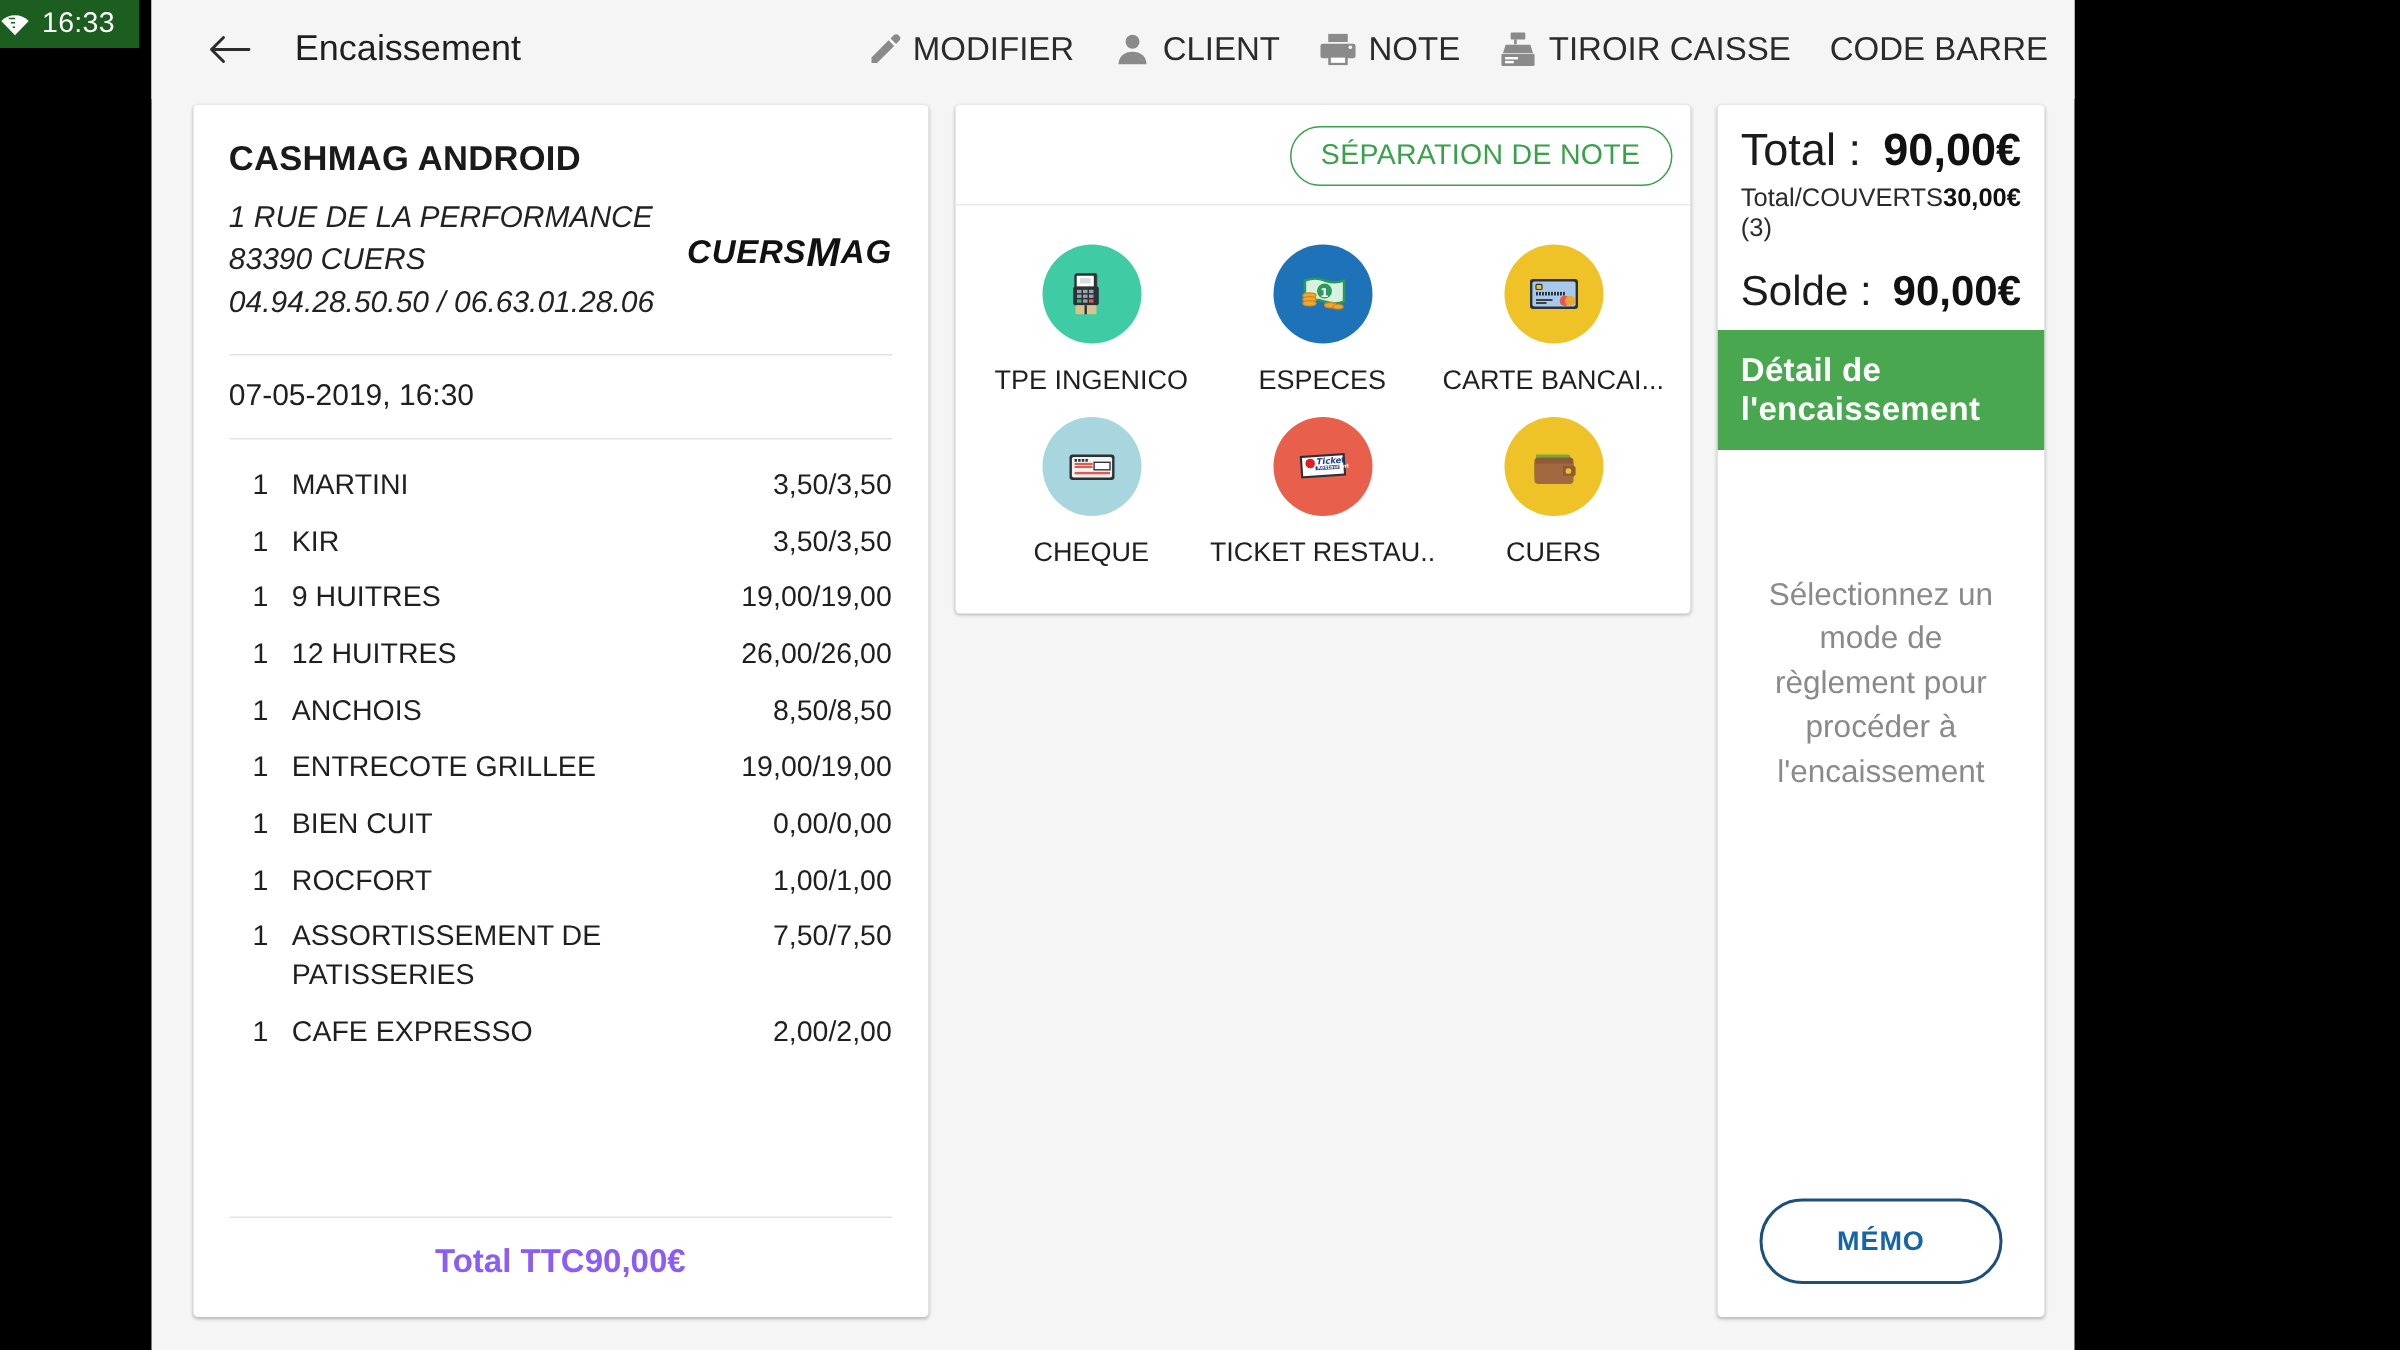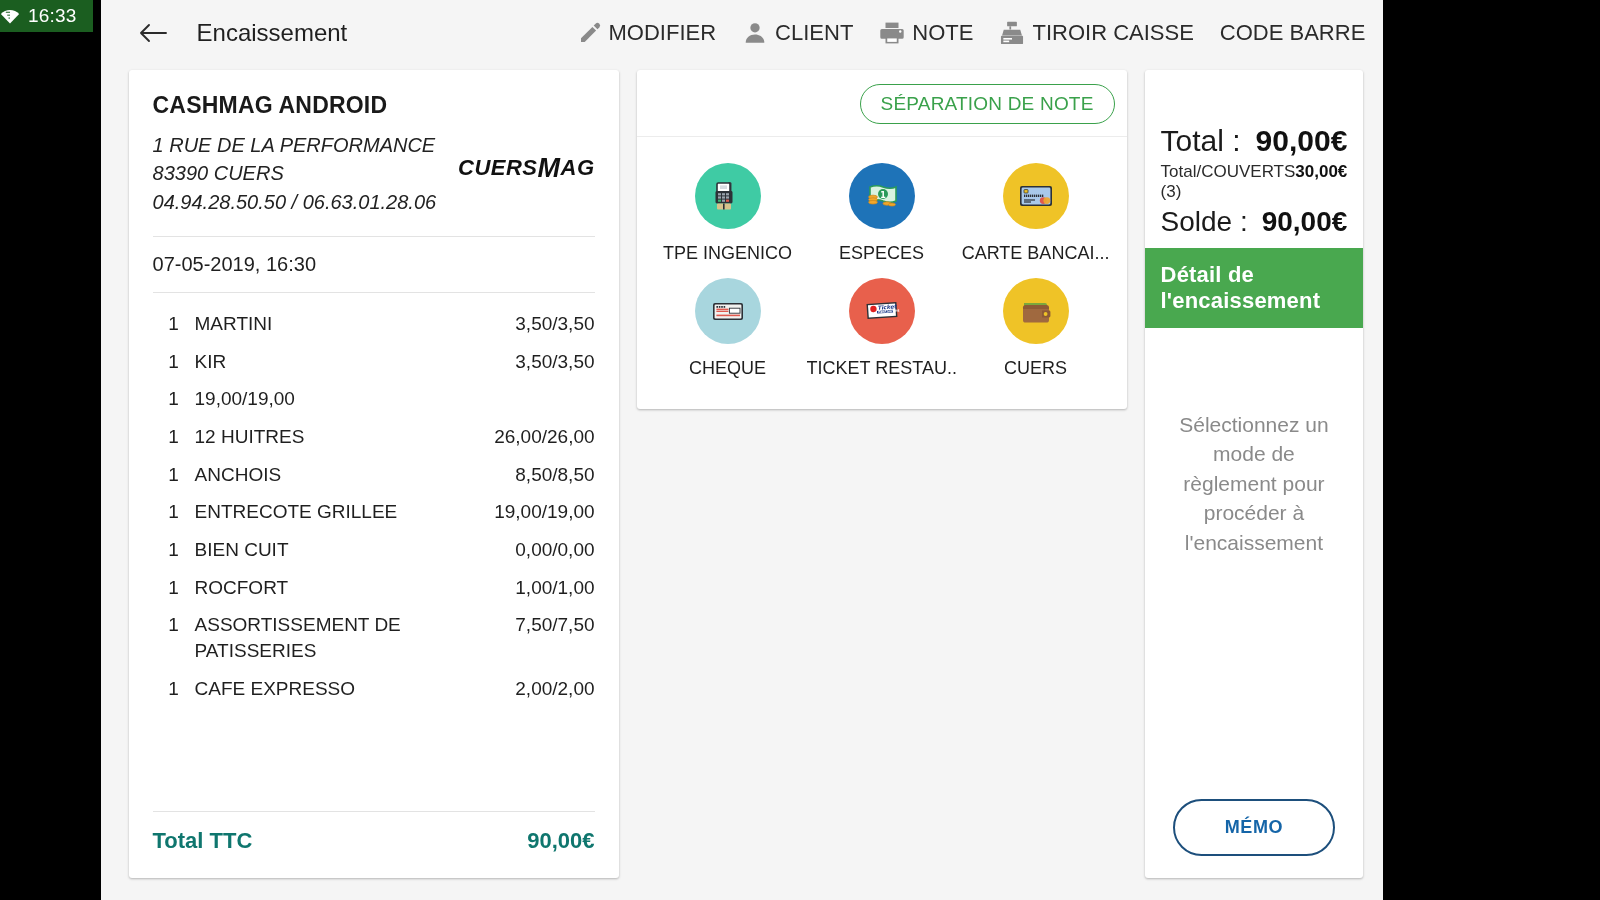--- a/index.html
+++ b/index.html
@@ -110,22 +110,22 @@
   .items { padding-top: 12px; flex: 1 1 auto; }
   .item {
     display: flex; align-items: baseline;
     font-size: 19px; color: #1f1f1f;
     padding: 6px 0 6px 0; line-height: 1.35;
   }
   .item .qty { width: 42px; flex: 0 0 42px; text-align: center; }
   .item .nm  { flex: 1 1 auto; padding-right: 10px; }
   .item .pr  { flex: 0 0 auto; text-align: right; white-space: nowrap; }
   .total-row {
-    display: flex; justify-content: space-between; align-items: baseline;
-    font-size: 22px; font-weight: bold; color: #0f766e;
+    display: flex; justify-content: center; align-items: baseline;
+    font-size: 22px; font-weight: bold; color: #8b5cf6;
     padding: 16px 0 6px 0;
   }
 
   
   .payments {
     width: 490px; flex: 0 0 490px;
     align-self: flex-start;
     padding: 0;
     overflow: hidden;
   }
@@ -160,33 +160,33 @@
   }
 
   
   .summary {
     flex: 1 1 auto;
     display: flex; flex-direction: column;
     overflow: hidden;
   }
   .sum-top { padding: 14px 16px 10px 16px; }
   .sum-main {
-    display: flex; justify-content: space-between; align-items: baseline; margin-top: 40px;
+    display: flex; justify-content: space-between; align-items: baseline;
   }
   .sum-main .lbl { font-size: 30px; color: #1b1b1b; }
   .sum-main .val { font-size: 30px; font-weight: bold; color: #111; }
   .sum-sub {
     display: flex; justify-content: space-between; align-items: baseline;
     margin-top: 4px;
   }
   .sum-sub .lbl { font-size: 17px; color: #2b2b2b; }
   .sum-sub .val { font-size: 17px; font-weight: bold; color: #111; }
   .sum-bal {
     display: flex; justify-content: space-between; align-items: center;
-    margin-top: 4px;
+    margin-top: 16px;
   }
   .sum-bal .lbl { font-size: 28px; color: #1b1b1b; }
   .sum-bal .val { font-size: 28px; font-weight: bold; color: #111; }
   .detail-bar {
     background: #49a84f; color: #ffffff;
     font-size: 22px; font-weight: bold;
     padding: 14px 16px; letter-spacing: .2px;
   }
   .sum-body {
     flex: 1 1 auto; min-height: 0;
@@ -326,20 +326,21 @@
             <span class="nm">MARTINI</span>
             <span class="pr">3,50/3,50</span>
           </div>
           <div class="item">
             <span class="qty">1</span>
             <span class="nm">KIR</span>
             <span class="pr">3,50/3,50</span>
           </div>
           <div class="item">
             <span class="qty">1</span>
+            <span class="nm">9 HUITRES</span>
             <span class="pr">19,00/19,00</span>
           </div>
           <div class="item">
             <span class="qty">1</span>
             <span class="nm">12 HUITRES</span>
             <span class="pr">26,00/26,00</span>
           </div>
           <div class="item">
             <span class="qty">1</span>
             <span class="nm">ANCHOIS</span>

